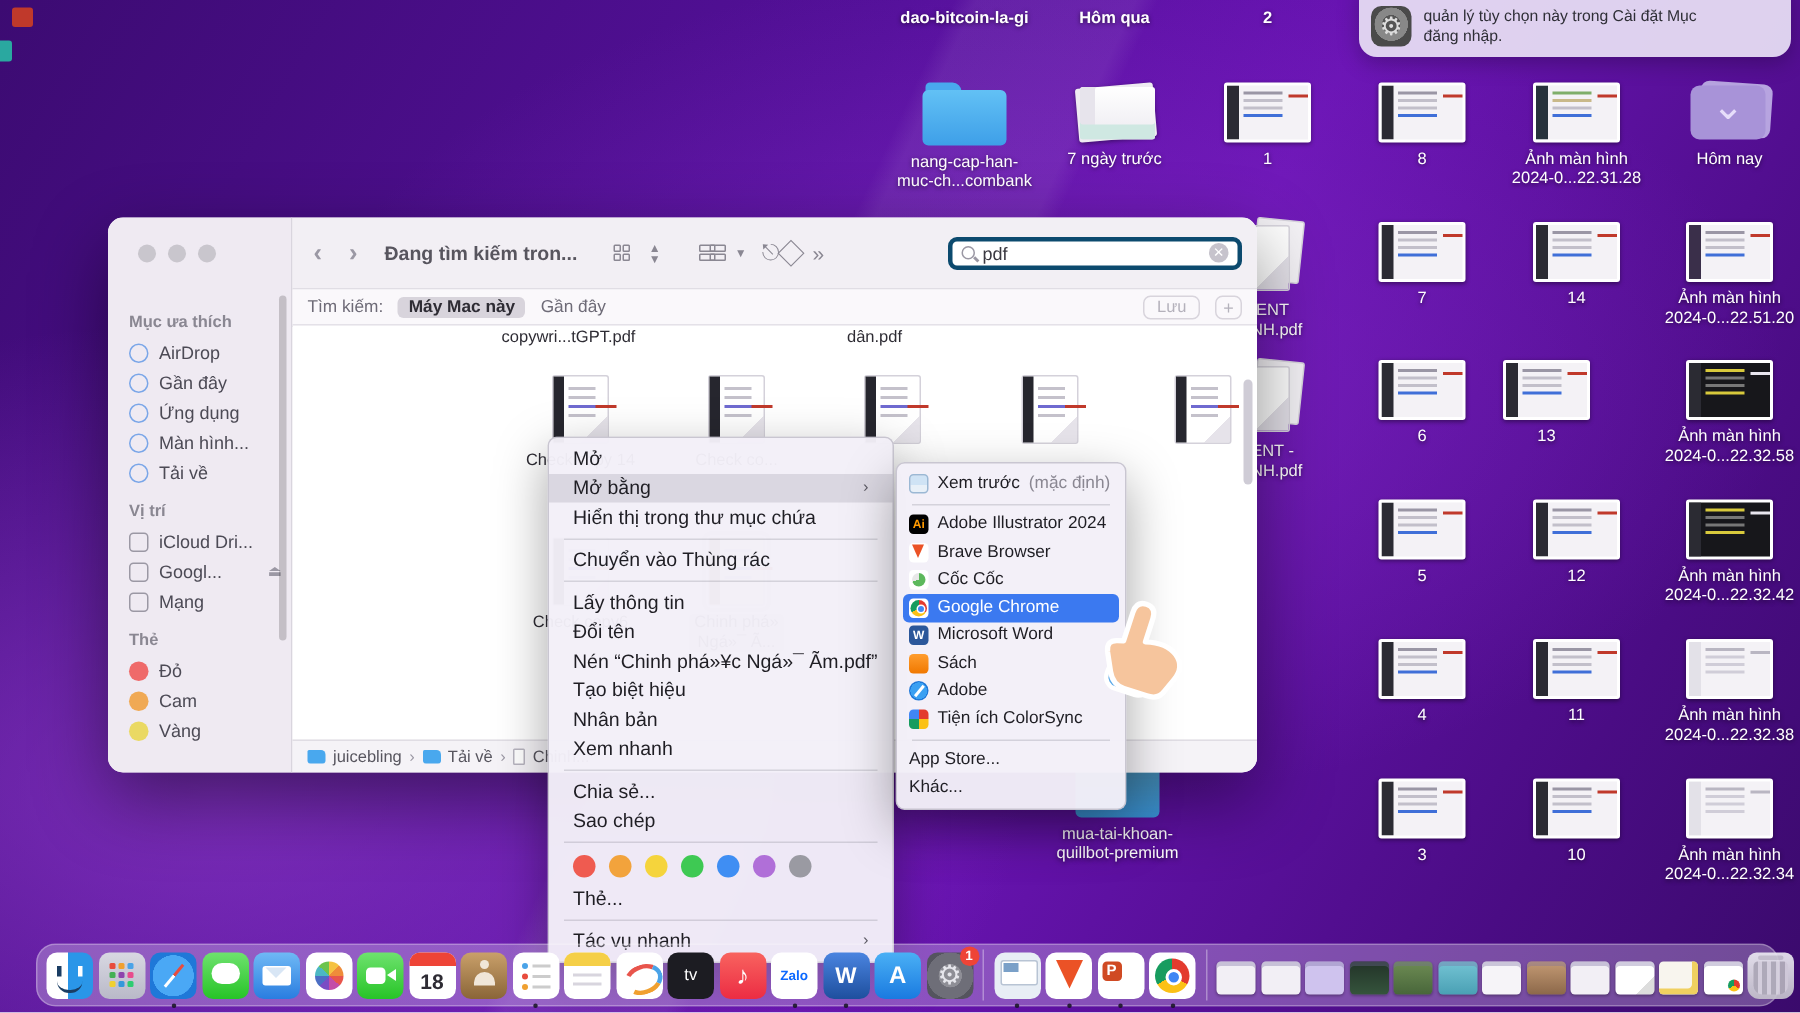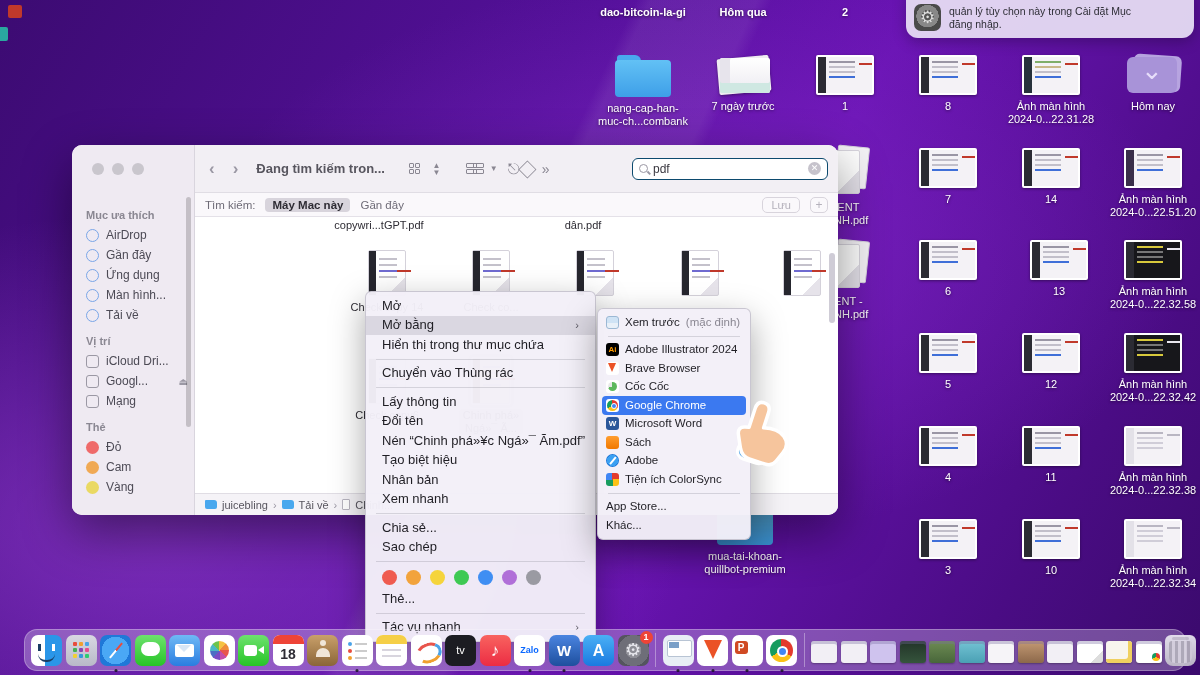--- a/index.html
+++ b/index.html
@@ -81,21 +81,21 @@
   .sb-scroll { position:absolute; left:114px; top:52px; width:5px; height:230px; background:rgba(0,0,0,0.18); border-radius:3px; }
   #fd-main { position:absolute; left:123px; top:0; right:0; height:100%; }
   #fd-titlebar { height:48px; background:#f2eff4; border-bottom:1px solid #e0dde4;
     display:flex; align-items:center; padding:0 10px; gap:10px; }
   .nav-arrow { color:#9b98a4; font-size:17px; font-weight:600; padding:0 4px; }
   #fd-title { font-size:13px; font-weight:700; color:#57555e; margin-left:4px; white-space:nowrap; }
   .tb-ic { color:#8a8792; font-size:14px; letter-spacing:1px; }
   .tb-grid { display:inline-grid; grid-template-columns:5px 5px; gap:1.5px; }
   .tb-grid i { width:5px; height:5px; border:1.2px solid #8a8792; border-radius:1px; }
   .tb-chev { color:#8a8792; font-size:8px; line-height:7px; display:inline-block; margin-left:2px; }
-  #fd-search { margin-left:auto; width:196px; height:22px; background:#fff; border:1px solid #0c4a6e;
+  #fd-search { margin-left:auto; width:196px; height:22px; background:#fff; border:3px solid #0c4a6e;
     border-radius:6px; display:flex; align-items:center; padding:0 6px; gap:5px; }
   #fd-search .mag { width:9px; height:9px; border:1.5px solid #9b98a4; border-radius:50%; position:relative; }
   #fd-search .mag:after { content:""; position:absolute; left:7px; top:7px; width:4px; height:1.5px; background:#9b98a4; transform:rotate(45deg); }
   #fd-search .q { font-size:12px; color:#3a3840; flex:1; }
   #fd-search .clear { width:13px; height:13px; border-radius:50%; background:#c6c3cc; color:#fff; font-size:9px; line-height:13px; text-align:center; }
   #fd-filter { height:24px; background:#faf8fb; border-bottom:1px solid #e4e1e8;
     display:flex; align-items:center; padding:0 10px; gap:10px; font-size:11.5px; color:#6e6b77; }
   .scope-token { background:#d8d4dc; color:#2e2c34; border-radius:4px; padding:1px 7px; font-weight:600; }
   .save-btn { margin-left:auto; border:1px solid #d8d4dc; color:#b4b1bb; border-radius:5px; padding:0 8px; font-size:11px; height:16px; line-height:15px; }
   .plus-btn { border:1px solid #d8d4dc; color:#b4b1bb; border-radius:5px; width:18px; height:16px; line-height:14px; text-align:center; font-size:12px; }
@@ -315,21 +315,21 @@
         <div class="ic ic-pagepile"></div>
         <div class="desk-label">TENT -
 ...INH.pdf</div>
       </div>
       <div class="desk-icon" style="left: 898px; top: 240px;">
         <div class="ic ic-thumb">
           <div class="inner"></div>
         </div>
         <div class="desk-label">6</div>
       </div>
-      <div class="desk-icon" style="left: 1009px; top: 240px;">
+      <div class="desk-icon" style="left: 981px; top: 240px;">
         <div class="ic ic-thumb">
           <div class="inner"></div>
         </div>
         <div class="desk-label">13</div>
       </div>
       <div class="desk-icon" style="left: 1103px; top: 240px;">
         <div class="ic ic-thumb dark">
           <div class="inner"></div>
         </div>
         <div class="desk-label">Ảnh màn hình

